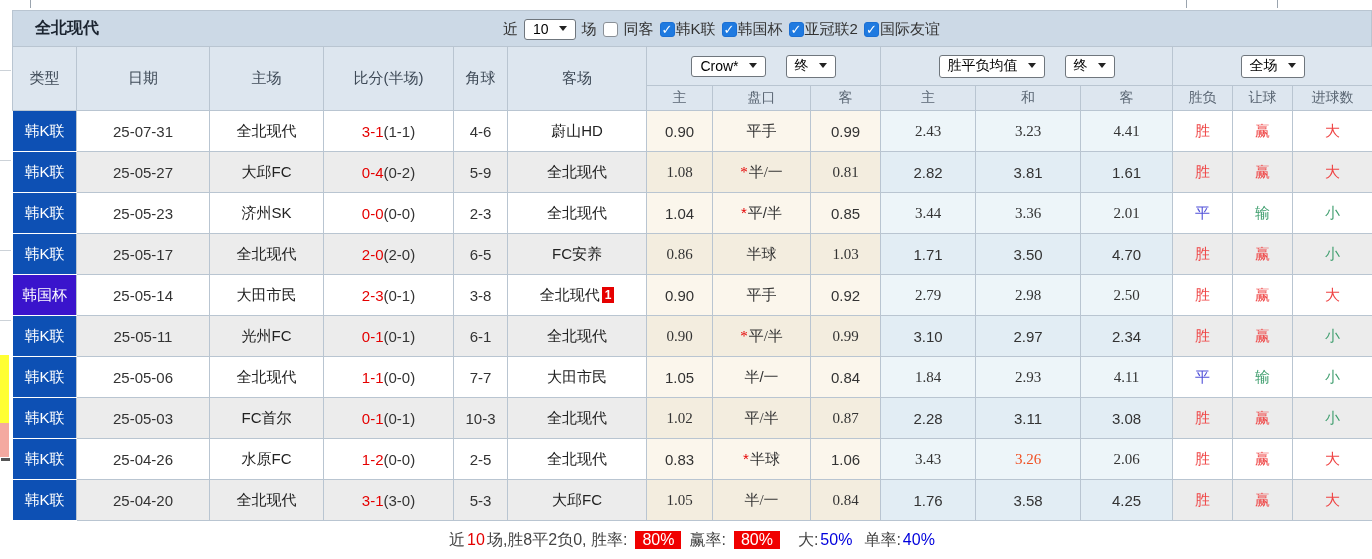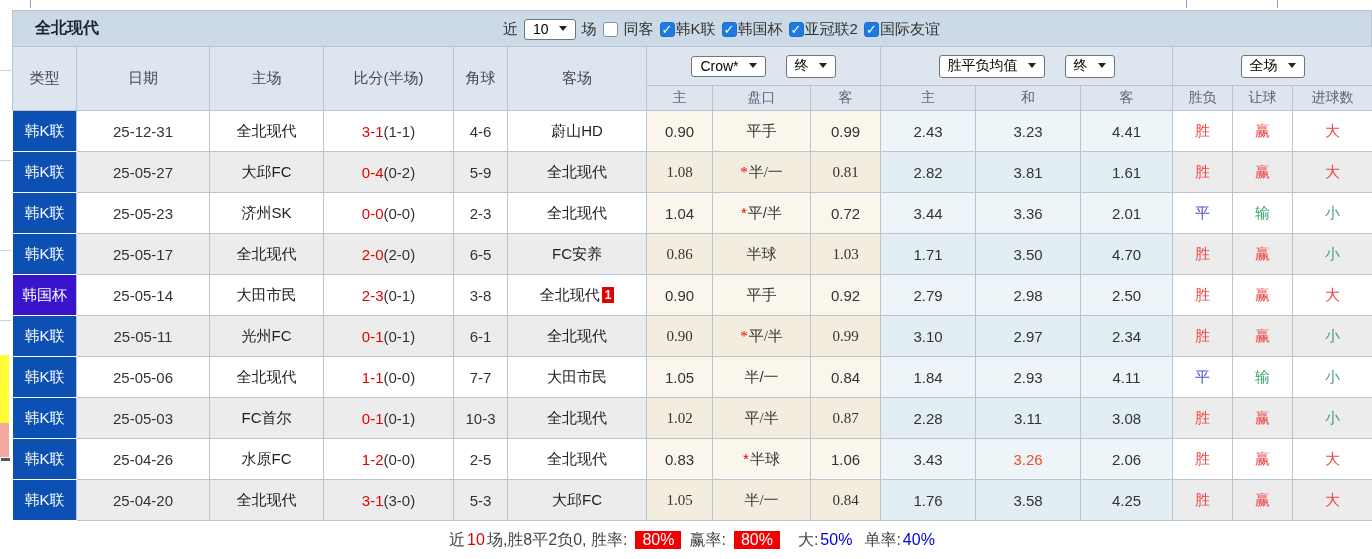--- a/index.html
+++ b/index.html
@@ -41,21 +41,21 @@
   thead th { background:#dde6ef; color:#3e4a57; font-weight:normal; font-size:15px; }
   tr.hgroup th { height:39px; }
   tr.hsub th { height:25px; font-size:14px; color:#5a6673; }
   .selwrap { display:flex; justify-content:center; align-items:center; gap:20px; }
 
   tbody td { height:41px; font-size:15px; color:#333; }
   tr.odd td { background:#fff; }
   tr.even td { background:#ececec; }
   tr.odd td.cream { background:#fbf6ec; }
   tr.even td.cream { background:#f3eddf;font-family:Liberation Serif, serif; }
-  tr.odd td.mean { background:#edf5f9; }
+  tr.odd td.mean { background:#edf5f9;font-family:Liberation Serif, serif; }
   tr.even td.mean { background:#e2edf4; }
 
   td.type { color:#fff; font-size:15px; border-color:#fff #b9c5d1 #fff #fff; cursor:pointer; }
   td.type.league { background:#0d50b4; }
   td.type.cup { background:#3a14cc; }
 
   .team-green { color:#4f9f7a; }
   .team-dark { color:#222; }
   td.team-cell { cursor:pointer; }
   .score-main { color:#e50000; }
@@ -197,21 +197,21 @@
           <th>和</th>
           <th>客</th>
           <th>胜负</th>
           <th>让球</th>
           <th>进球数</th>
         </tr>
       </thead>
       <tbody id="tbody">
   <tr class="odd">
     <td class="type league">韩K联</td>
-    <td class="date">25-12-31</td>
+    <td class="date">25-07-31</td>
     <td class="team-cell"><span class="home team-dark team-green">全北现代</span></td>
     <td><span class="score score-main">3-1</span><span class="half score-half">(1-1)</span></td>
     <td class="corners">4-6</td>
     <td class="team-cell"><span class="away-name team-dark">蔚山HD</span></td>
     <td class="cream o-home">0.90</td>
     <td class="cream"><span class="line-text">平手</span></td>
     <td class="cream o-away">0.99</td>
     <td class="mean m-home">2.43</td>
     <td class="mean m-draw">3.23</td>
     <td class="mean m-away">4.41</td>
@@ -240,21 +240,21 @@
 
   <tr class="odd">
     <td class="type league">韩K联</td>
     <td class="date">25-05-23</td>
     <td class="team-cell"><span class="home team-dark">济州SK</span></td>
     <td><span class="score score-main">0-0</span><span class="half score-half">(0-0)</span></td>
     <td class="corners">2-3</td>
     <td class="team-cell"><span class="away-name team-dark team-green">全北现代</span></td>
     <td class="cream o-home">1.04</td>
     <td class="cream"><span class="star">*</span><span class="line-text">平/半</span></td>
-    <td class="cream o-away">0.72</td>
+    <td class="cream o-away">0.85</td>
     <td class="mean m-home">3.44</td>
     <td class="mean m-draw">3.36</td>
     <td class="mean m-away">2.01</td>
     <td class="res c-b">平</td>
     <td class="han c-g">输</td>
     <td class="goal c-g">小</td>
   </tr>
 
   <tr class="even">
     <td class="type league">韩K联</td>

